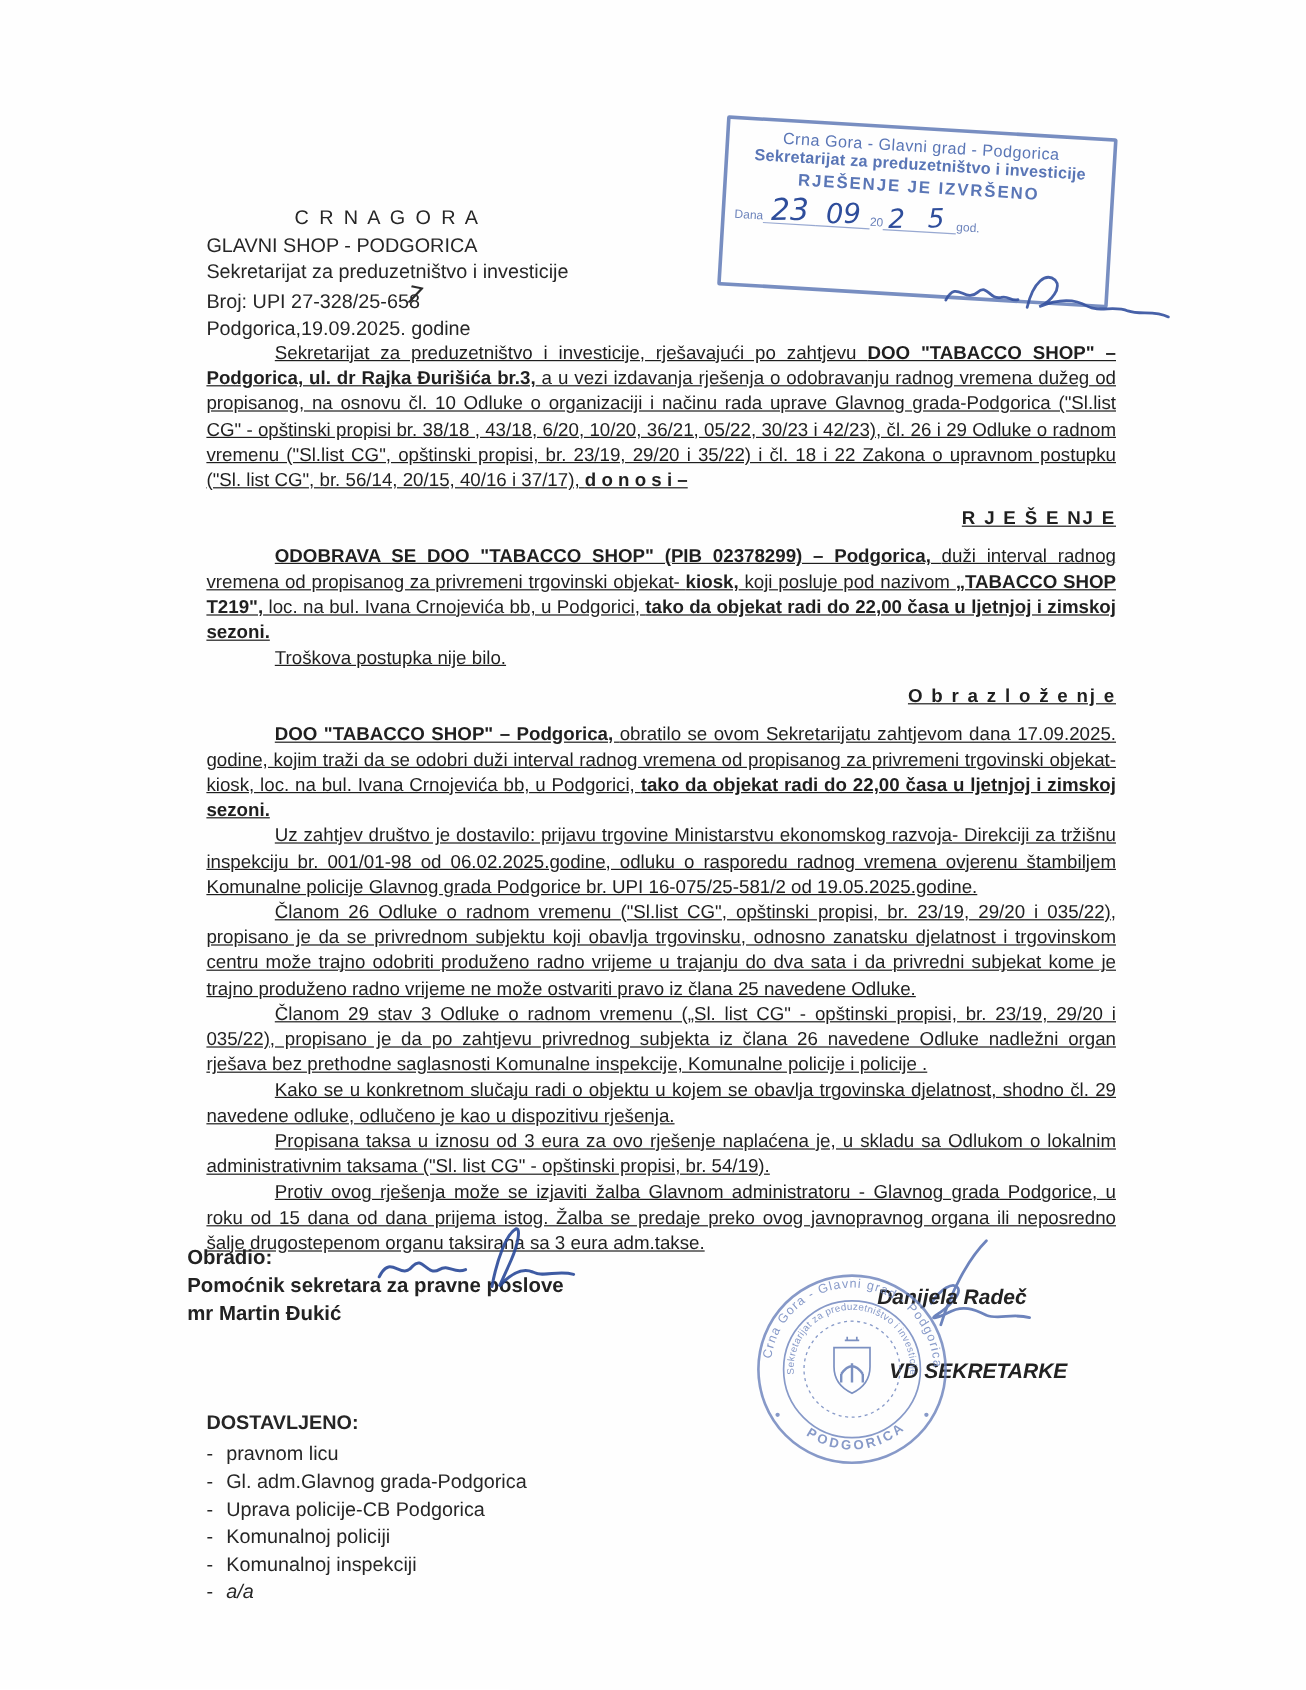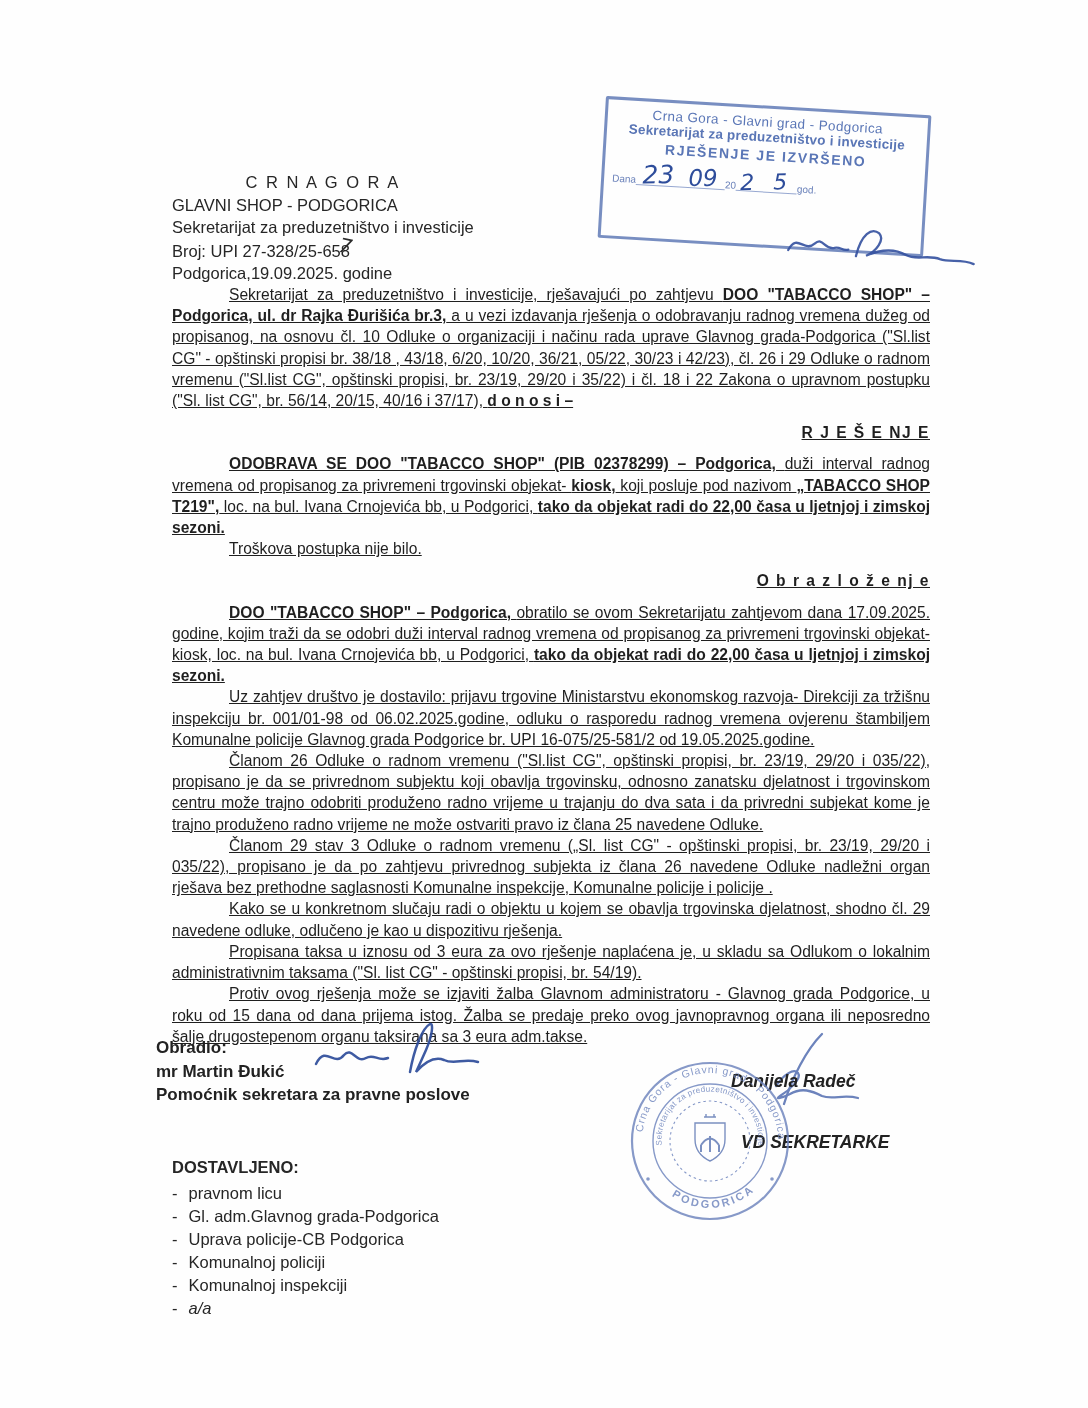--- a/index.html
+++ b/index.html
@@ -45,21 +45,21 @@
       letter-spacing:1.5px;text-indent:0;}
   
   .sig-left{position:absolute;left:156px;top:1036px;font-weight:bold;font-size:17px;line-height:23.5px;color:#222;}
   .sig-left-svg{position:absolute;left:312px;top:1022px;}
   .sig-right{position:absolute;left:731px;top:1070px;font-weight:bold;font-size:17.5px;line-height:23.5px;color:#222;font-style:italic;}
   .sig-right .title{padding-left:10px;margin-top:37px;}
   .sig-right-svg{position:absolute;left:726px;top:1030px;}
   .round-stamp{position:absolute;left:627px;top:1058px;opacity:.82;}
   
   .dostavljeno{position:absolute;left:172px;top:1156px;font-size:16.5px;line-height:23px;color:#262626;}
-  .dostavljeno .title{font-weight:bold;margin-bottom:3px;}
+  .dostavljeno .title{font-weight:bold;margin-bottom:3px;margin-top:19px;}
   .dostavljeno .item{display:flex;gap:11px;}
   .dostavljeno .item .it-aa{font-style:italic;}
   svg{display:block;}
 </style>
 </head>
 <body>
 
 <div class="page">
 
   <header class="letterhead">
@@ -106,22 +106,22 @@
     <p>Uz zahtjev društvo je dostavilo: prijavu trgovine Ministarstvu ekonomskog razvoja- Direkciji za tržišnu inspekciju br. 001/01-98 od 06.02.2025.godine, odluku o rasporedu radnog vremena ovjerenu štambiljem Komunalne policije Glavnog grada Podgorice br. UPI 16-075/25-581/2 od 19.05.2025.godine.</p>
     <p>Članom 26 Odluke o radnom vremenu ("Sl.list CG", opštinski propisi, br. 23/19, 29/20 i 035/22), propisano je da se privrednom subjektu  koji obavlja  trgovinsku,  odnosno zanatsku  djelatnost  i trgovinskom centru može trajno odobriti produženo radno vrijeme u trajanju do dva sata i da privredni subjekat  kome je trajno produženo radno vrijeme ne može ostvariti pravo iz člana  25 navedene  Odluke.</p>
     <p>Članom 29 stav 3 Odluke o radnom vremenu („Sl. list CG" - opštinski propisi, br. 23/19, 29/20 i 035/22), propisano je da po zahtjevu privrednog subjekta iz  člana  26  navedene  Odluke  nadležni organ rješava bez  prethodne  saglasnosti  Komunalne  inspekcije, Komunalne policije i   policije .</p>
     <p>Kako se u  konkretnom slučaju radi o objektu u kojem se obavlja  trgovinska  djelatnost, shodno čl. 29 navedene odluke,  odlučeno je  kao u dispozitivu rješenja.</p>
     <p>Propisana  taksa u iznosu od 3 eura za ovo rješenje naplaćena je, u skladu sa Odlukom o lokalnim administrativnim taksama ("Sl. list CG" - opštinski propisi, br. 54/19).</p>
     <p>Protiv ovog rješenja može se izjaviti žalba Glavnom administratoru - Glavnog grada Podgorice, u roku od 15 dana od dana prijema istog. Žalba se predaje preko ovog javnopravnog organa ili neposredno šalje drugostepenom organu taksirana sa 3 eura adm.takse.</p>
   </main>
 
   <div class="sig-left">
     <div>Obradio:</div>
+    <div>Pomoćnik sekretara za pravne poslove</div>
     <div>mr Martin Đukić</div>
-    <div>Pomoćnik sekretara za pravne poslove</div>
   </div>
   <svg class="sig-left-svg" width="180" height="58" viewBox="0 0 180 58">
     <g fill="none" stroke="#2e4d9b" stroke-width="2.5" stroke-linecap="round" opacity="0.92">
       <path d="M4,42 C14,22 22,46 32,33 C40,24 44,42 54,36 C62,31 66,40 76,36"></path>
       <path d="M98,50 C102,28 110,6 118,2 C122,1 120,14 114,28 C110,37 106,46 104,50 C112,41 122,34 132,38 C142,43 152,36 166,40"></path>
     </g>
   </svg>
 
   <svg class="sig-right-svg" width="150" height="78" viewBox="0 0 150 78">
     <g fill="none" stroke="#5d76b5" stroke-width="2.3" stroke-linecap="round" opacity="0.9">

